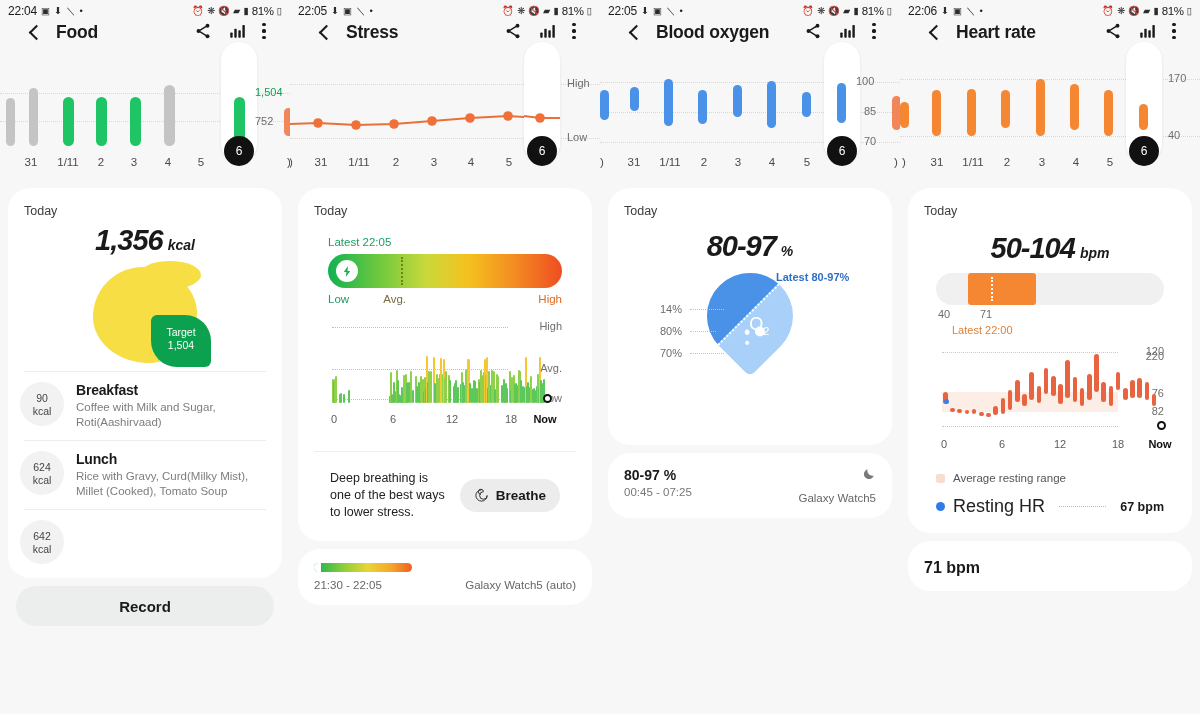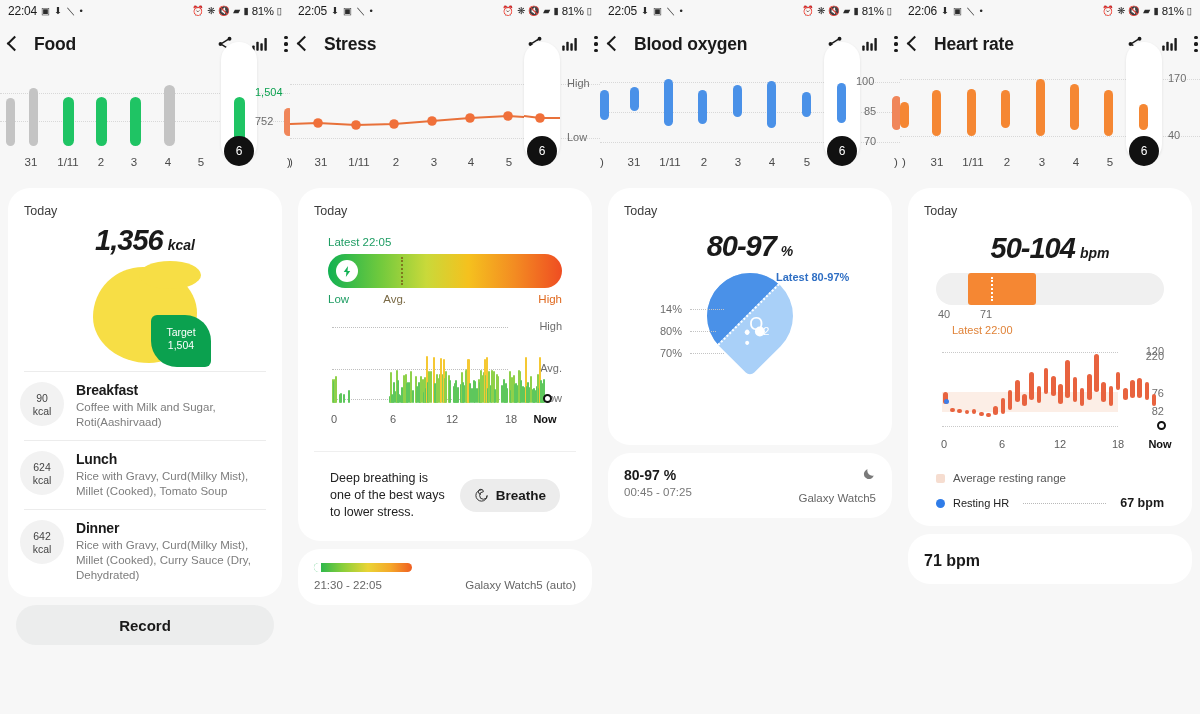--- a/index.html
+++ b/index.html
@@ -20,21 +20,21 @@
     height:22px; display:flex; align-items:center;
     padding:0 8px; font-size:11.5px; color:#1a1a1a; background:#f7f7f7;
   }
   .sb-left { display:flex; align-items:center; gap:4px; }
   .sb-time { font-size:12px; letter-spacing:-0.2px; }
   .sb-right { margin-left:auto; display:flex; align-items:center; gap:3px; }
   .sb-ico { font-size:9.5px; line-height:1; color:#2b2b2b; display:inline-block; }
   .sb-batt { font-size:11.5px; letter-spacing:-0.3px; }
 
   
-  .appbar { height:44px; display:flex; align-items:center; padding:0 2px; }
+  .appbar { height:44px; display:flex; align-items:flex-start; padding:0 24px; }
   .back { width:22px; height:22px; position:relative; cursor:pointer; flex:0 0 auto; }
   .back::before {
     content:""; position:absolute; left:7px; top:5px; width:9px; height:9px;
     border-left:2px solid #1a1a1a; border-bottom:2px solid #1a1a1a;
     transform:rotate(45deg);
   }
   .apptitle { font-size:17.5px; font-weight:700; margin-left:10px; letter-spacing:-0.2px; }
   .appactions { margin-left:auto; display:flex; align-items:center; gap:16px; }
   .ic { width:18px; height:18px; display:block; }
   .dots { width:4px; display:flex; flex-direction:column; gap:3px; align-items:center; }
@@ -170,21 +170,21 @@
   .hrband { position:absolute; left:6px; right:46px; background:#fceee6; }
   .hrgrid { position:absolute; left:6px; right:46px; border-top:1.6px dotted #c9c9c9; }
   .hrylab { position:absolute; right:0; font-size:11px; color:#6d6d6d; transform:translateY(-7px); }
   .hrbar { position:absolute; width:4.5px; border-radius:2.5px; background:#e8633f; }
   .hrdot { position:absolute; width:5px; height:5px; border-radius:50%; background:#3d7ee8; }
   .legrow { display:flex; align-items:center; gap:8px; padding-top:14px; }
   .legsw { width:9px; height:9px; border-radius:2px; background:#f6ddd0; }
   .legtxt { font-size:11.5px; color:#555; }
   .resting { display:flex; align-items:center; gap:8px; padding-top:12px; }
   .bluedot { width:9px; height:9px; border-radius:50%; background:#2f7ce8; }
-  .rlabel { font-size:11px; color:#222; }
+  .rlabel { font-size:18px; color:#222; }
   .rdots { flex:1; border-top:1.6px dotted #b9b9b9; margin:0 6px; }
   .rval { font-size:12.5px; font-weight:700; }
   .hrbottom { font-size:16px; font-weight:700; }
 </style>
 </head>
 <body>
 
 <div class="screens">
 
   <div class="panel p1">
@@ -294,24 +294,20 @@
         </div>
         <div>
           <div class="mealname">Lunch</div>
           <div class="mealdesc">Rice with Gravy, Curd(Milky Mist), Millet (Cooked), Tomato Soup</div>
         </div>
       </div>
       <div class="meal">
         <div class="mealkcal">
           <div>642</div>
             <div>kcal</div>
-        </div>
-        <div>
-          <div class="mealname">Dinner</div>
-          <div class="mealdesc">Rice with Gravy, Curd(Milky Mist), Millet (Cooked), Curry Sauce (Dry, Dehydrated)</div>
         </div>
       </div>
     </div>
     <div class="recordbtn">Record</div>
   </div>
 
   <div class="panel p2">
     <div class="statusbar">
       <div class="sb-left">
         <span class="sb-time">22:05</span>

